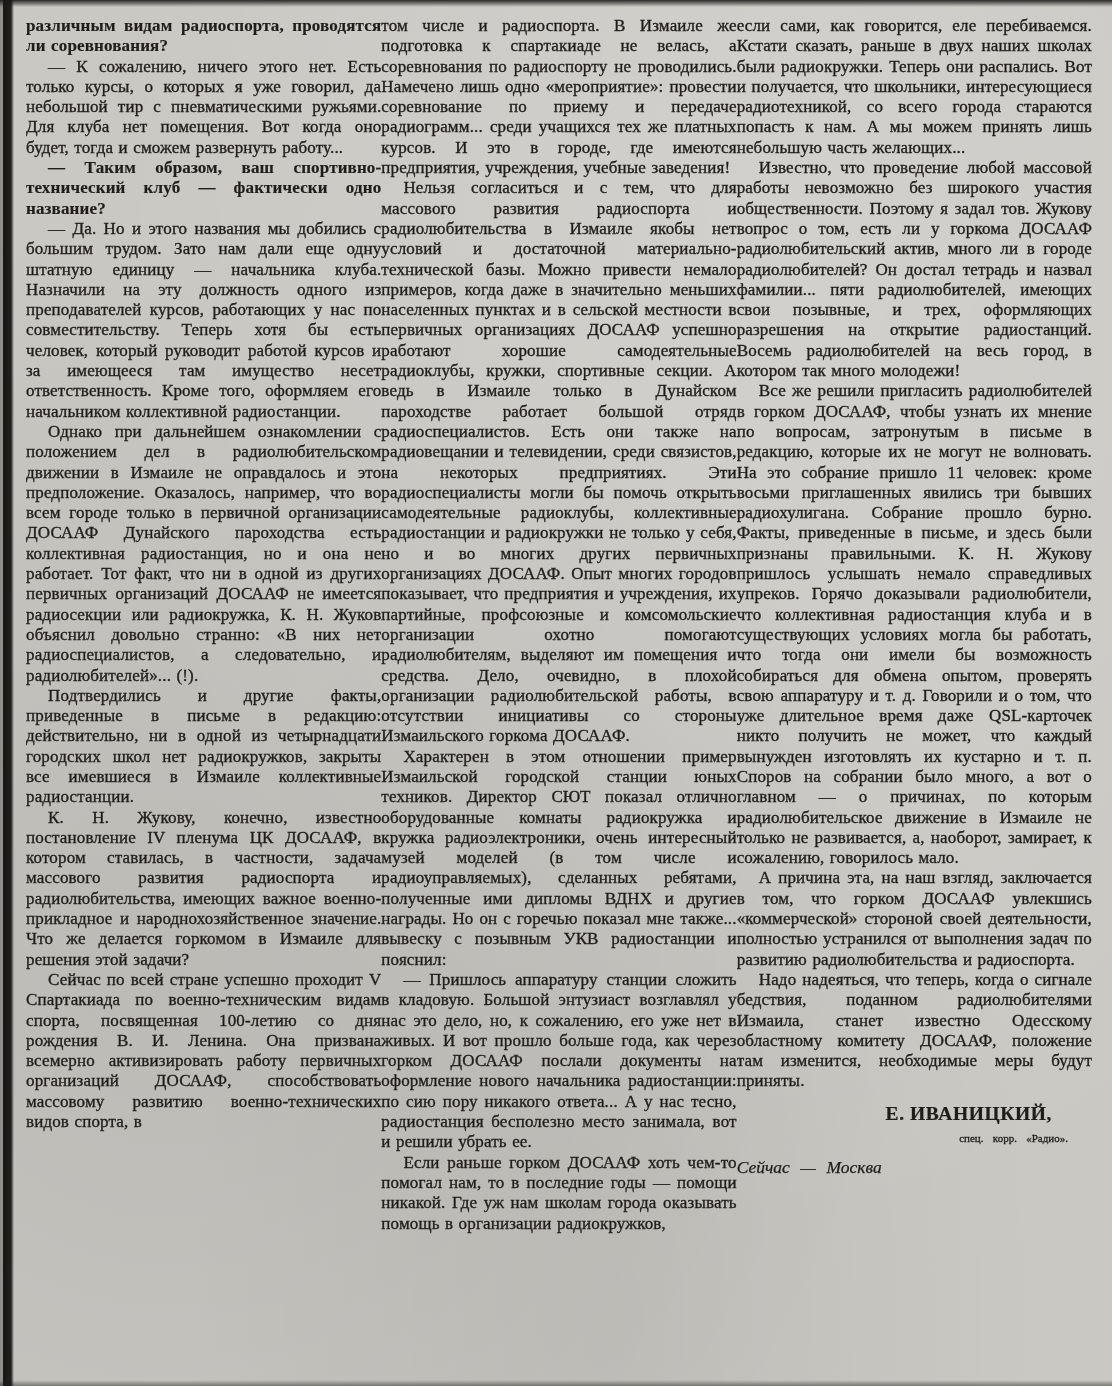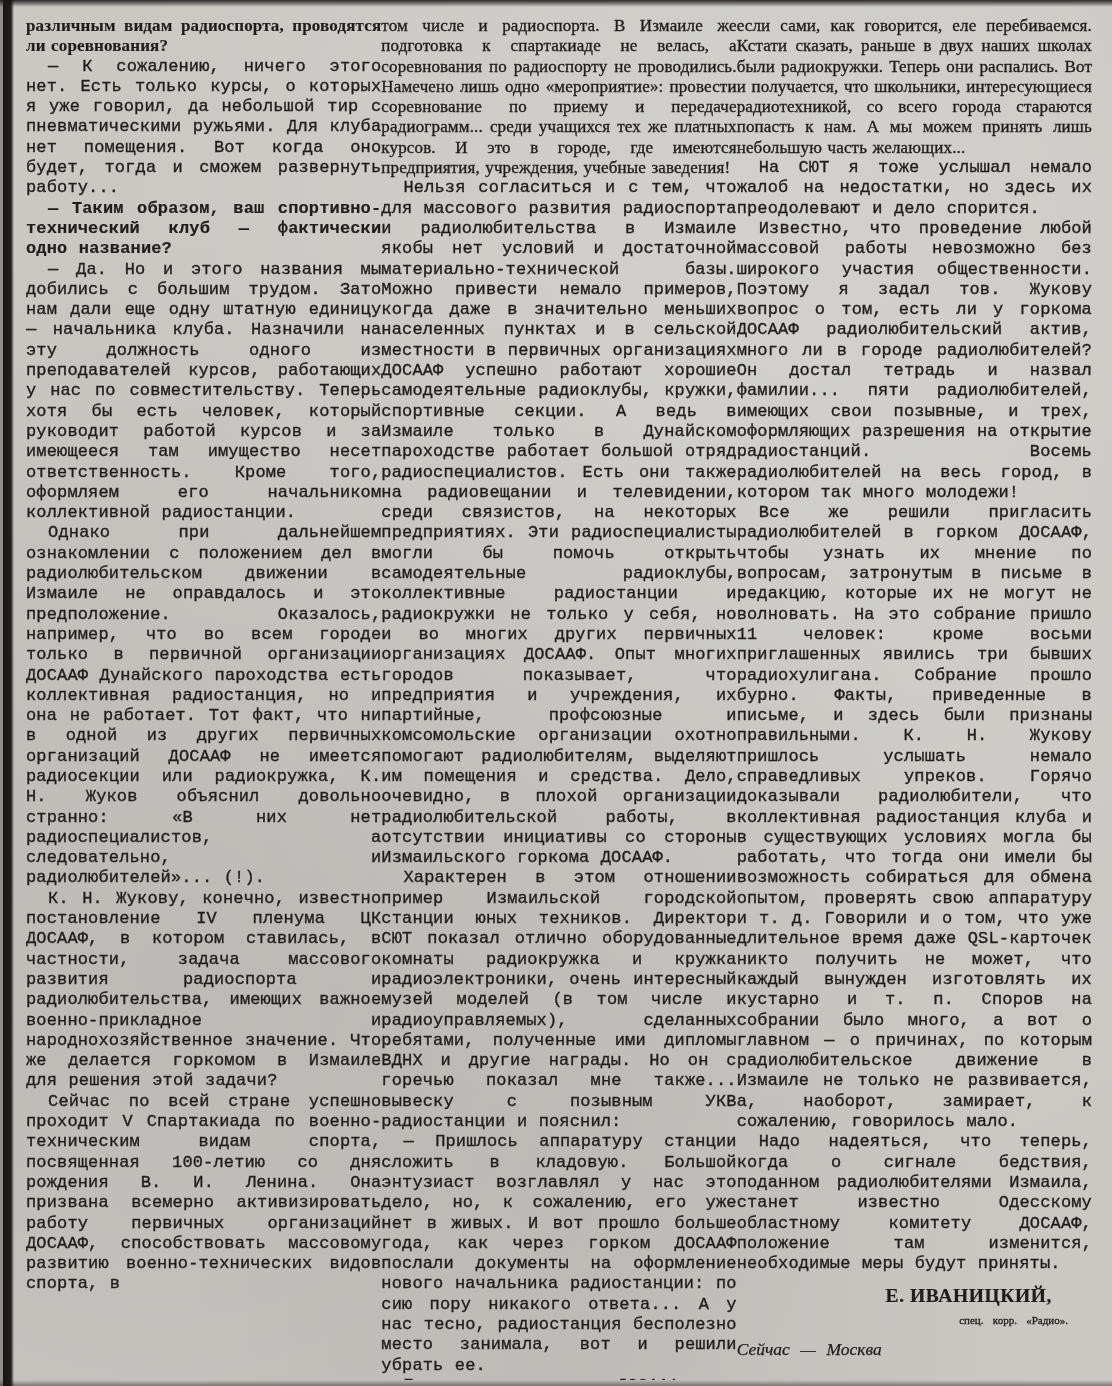--- a/index.html
+++ b/index.html
@@ -55,21 +55,21 @@
     font-size: 17px;
     line-height: 20.3px;
     text-align: justify;
     text-justify: inter-word;
     hyphens: auto;
     -webkit-hyphens: auto;
     letter-spacing: 0.15px;
     word-spacing: 0.06em;
     -webkit-text-stroke: 0.35px #201e1b;
   }
-  .para.indent { text-indent: 1.3em; font-family: Liberation Mono, monospace; }
+  .para.indent { text-indent: 1.3em; }
   .para.q { font-weight: 700; -webkit-text-stroke: 0.15px #161411; }
 
   .signature { margin-top: 10px; }
   .sig-author {
     text-align: right;
     padding-right: 40px;
     font-weight: 700;
     font-size: 19.5px;
     line-height: 24px;
     letter-spacing: 0.6px;
@@ -101,39 +101,40 @@
   <div class="edge-bottom"></div>
 
   <div class="columns">
     <div class="col">
       <div class="col-paras" id="col-0">
           <p class="para q">различным видам радиоспорта, проводятся ли соревнования?</p>
           <p class="para indent">— К сожалению, ничего этого нет. Есть только курсы, о которых я уже говорил, да небольшой тир с пневматическими ружьями. Для клуба нет помещения. Вот когда оно будет, тогда и сможем развернуть работу...</p>
           <p class="para indent q">— Таким образом, ваш спортивно-технический клуб — фактически одно название?</p>
           <p class="para indent">— Да. Но и этого названия мы добились с большим трудом. Зато нам дали еще одну штатную единицу — начальника клуба. Назначили на эту должность одного из преподавателей курсов, работающих у нас по совместительству. Теперь хотя бы есть человек, который руководит работой курсов и за имеющееся там имущество несет ответственность. Кроме того, оформляем его начальником коллективной радиостанции.</p>
           <p class="para indent">Однако при дальнейшем ознакомлении с положением дел в радиолюбительском движении в Измаиле не оправдалось и это предположение. Оказалось, например, что во всем городе только в первичной организации ДОСААФ Дунайского пароходства есть коллективная радиостанция, но и она не работает. Тот факт, что ни в одной из других первичных организаций ДОСААФ не имеется радиосекции или радиокружка, К. Н. Жуков объяснил довольно странно: «В них нет радиоспециалистов, а следовательно, и радиолюбителей»... (!).</p>
+          <p class="para indent">Подтвердились и другие факты, приведенные в письме в редакцию: действительно, ни в одной из четырнадцати городских школ нет радиокружков, закрыты все имевшиеся в Измаиле коллективные радиостанции.</p>
           <p class="para indent">К. Н. Жукову, конечно, известно постановление IV пленума ЦК ДОСААФ, в котором ставилась, в частности, задача массового развития радиоспорта и радиолюбительства, имеющих важное военно-прикладное и народнохозяйственное значение. Что же делается горкомом в Измаиле для решения этой задачи?</p>
           <p class="para indent">Сейчас по всей стране успешно проходит V Спартакиада по военно-техническим видам спорта, посвященная 100-летию со дня рождения В. И. Ленина. Она призвана всемерно активизировать работу первичных организаций ДОСААФ, способствовать массовому развитию военно-технических видов спорта, в</p>
         </div>
     </div>
     <div class="col">
       <div class="col-paras" id="col-1">
           <p class="para">том числе и радиоспорта. В Измаиле же подготовка к спартакиаде не велась, а соревнования по радиоспорту не проводились. Намечено лишь одно «мероприятие»: провести соревнование по приему и передаче радиограмм... среди учащихся тех же платных курсов. И это в городе, где имеются предприятия, учреждения, учебные заведения!</p>
           <p class="para indent">Нельзя согласиться и с тем, что для массового развития радиоспорта и радиолюбительства в Измаиле якобы нет условий и достаточной материально-технической базы. Можно привести немало примеров, когда даже в значительно меньших населенных пунктах и в сельской местности в первичных организациях ДОСААФ успешно работают хорошие самодеятельные радиоклубы, кружки, спортивные секции. А ведь в Измаиле только в Дунайском пароходстве работает большой отряд радиоспециалистов. Есть они также на радиовещании и телевидении, среди связистов, на некоторых предприятиях. Эти радиоспециалисты могли бы помочь открыть самодеятельные радиоклубы, коллективные радиостанции и радиокружки не только у себя, но и во многих других первичных организациях ДОСААФ. Опыт многих городов показывает, что предприятия и учреждения, их партийные, профсоюзные и комсомольские организации охотно помогают радиолюбителям, выделяют им помещения и средства. Дело, очевидно, в плохой организации радиолюбительской работы, в отсутствии инициативы со стороны Измаильского горкома ДОСААФ.</p>
           <p class="para indent">Характерен в этом отношении пример Измаильской городской станции юных техников. Директор СЮТ показал отлично оборудованные комнаты радиокружка и кружка радиоэлектроники, очень интересный музей моделей (в том числе и радиоуправляемых), сделанных ребятами, полученные ими дипломы ВДНХ и другие награды. Но он с горечью показал мне также... вывеску с позывным УКВ радиостанции и пояснил:</p>
           <p class="para indent">— Пришлось аппаратуру станции сложить в кладовую. Большой энтузиаст возглавлял у нас это дело, но, к сожалению, его уже нет в живых. И вот прошло больше года, как через горком ДОСААФ послали документы на оформление нового начальника радиостанции: по сию пору никакого ответа... А у нас тесно, радиостанция бесполезно место занимала, вот и решили убрать ее.</p>
           <p class="para indent">Если раньше горком ДОСААФ хоть чем-то помогал нам, то в последние годы — помощи никакой. Где уж нам школам города оказывать помощь в организации радиокружков,</p>
         </div>
     </div>
     <div class="col">
       <div class="col-paras" id="col-2">
           <p class="para">если сами, как говорится, еле перебиваемся. Кстати сказать, раньше в двух наших школах были радиокружки. Теперь они распались. Вот и получается, что школьники, интересующиеся радиотехникой, со всего города стараются попасть к нам. А мы можем принять лишь небольшую часть желающих...</p>
-          <p class="para indent">На СЮТ я тоже услышал немало жалоб на недостатки, но здесь их преодолевают и дело спорится.</p>
           <p class="para indent">Известно, что проведение любой массовой работы невозможно без широкого участия общественности. Поэтому я задал тов. Жукову вопрос о том, есть ли у горкома ДОСААФ радиолюбительский актив, много ли в городе радиолюбителей? Он достал тетрадь и назвал фамилии... пяти радиолюбителей, имеющих свои позывные, и трех, оформляющих разрешения на открытие радиостанций. Восемь радиолюбителей на весь город, в котором так много молодежи!</p>
           <p class="para indent">Все же решили пригласить радиолюбителей в горком ДОСААФ, чтобы узнать их мнение по вопросам, затронутым в письме в редакцию, которые их не могут не волновать. На это собрание пришло 11 человек: кроме восьми приглашенных явились три бывших радиохулигана. Собрание прошло бурно. Факты, приведенные в письме, и здесь были признаны правильными. К. Н. Жукову пришлось услышать немало справедливых упреков. Горячо доказывали радиолюбители, что коллективная радиостанция клуба и в существующих условиях могла бы работать, что тогда они имели бы возможность собираться для обмена опытом, проверять свою аппаратуру и т. д. Говорили и о том, что уже длительное время даже QSL-карточек никто получить не может, что каждый вынужден изготовлять их кустарно и т. п. Споров на собрании было много, а вот о главном — о причинах, по которым радиолюбительское движение в Измаиле не только не развивается, а, наоборот, замирает, к сожалению, говорилось мало.</p>
+          <p class="para indent">А причина эта, на наш взгляд, заключается в том, что горком ДОСААФ увлекшись «коммерческой» стороной своей деятельности, полностью устранился от выполнения задач по развитию радиолюбительства и радиоспорта.</p>
           <p class="para indent">Надо надеяться, что теперь, когда о сигнале бедствия, поданном радиолюбителями Измаила, станет известно Одесскому областному комитету ДОСААФ, положение там изменится, необходимые меры будут приняты.</p>
         </div>
       <div class="signature">
         <div class="sig-author">Е. ИВАНИЦКИЙ,</div>
         <div class="sig-role">спец. корр. «Радио».</div>
         <div class="sig-dateline">Сейчас — Москва</div>
       </div>
     </div>
   </div>
 </div>

